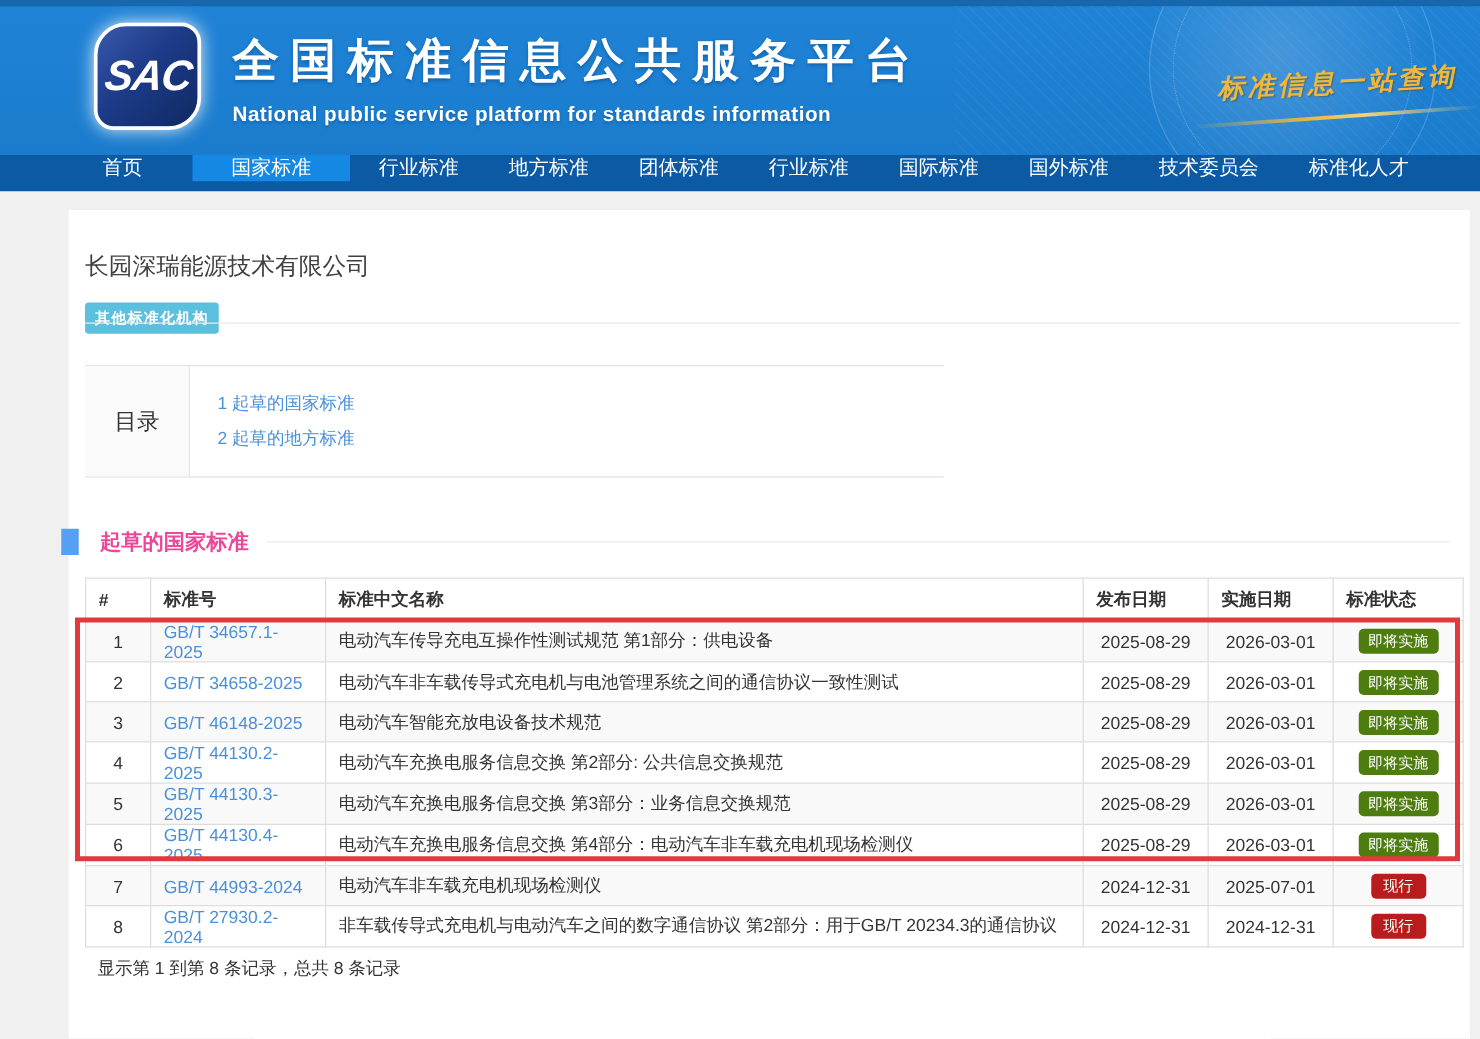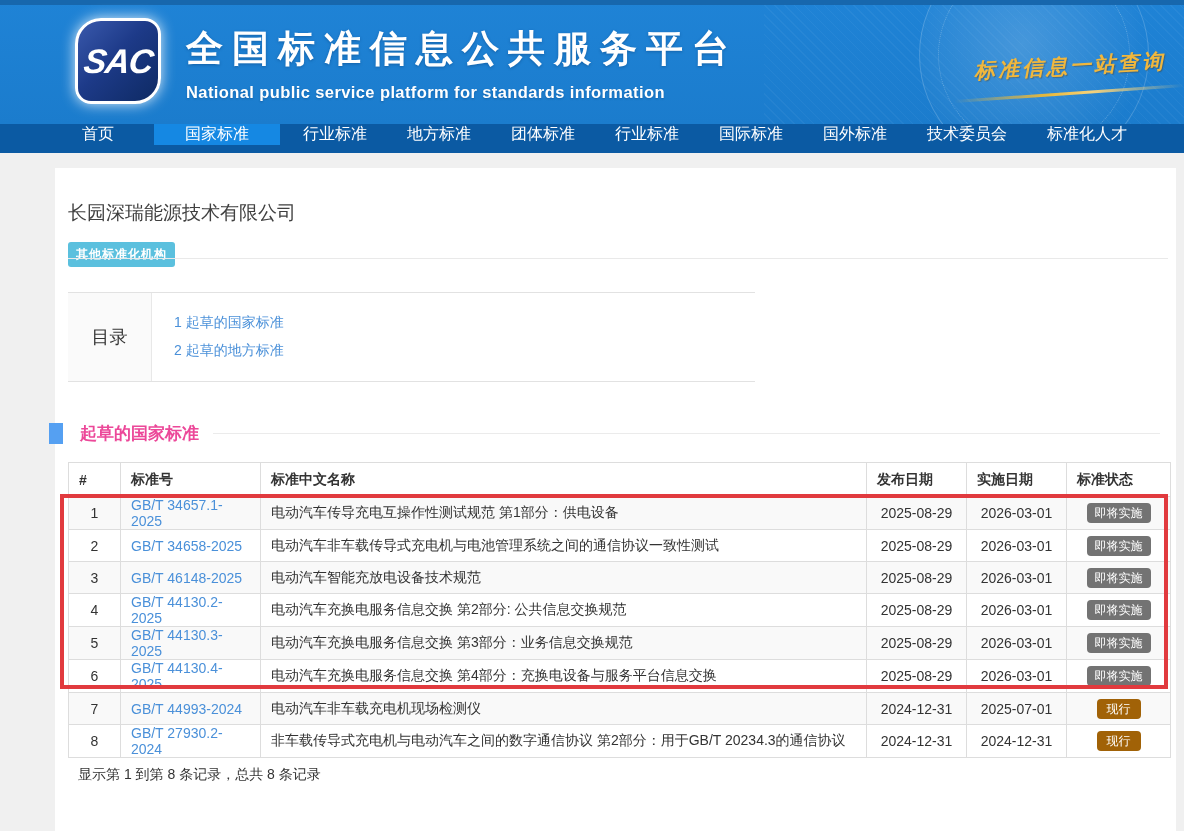--- a/index.html
+++ b/index.html
@@ -71,22 +71,22 @@
   table.std td { height:32px; }
   th.c-num, td.c-num { text-align:center; width:52px; padding:0 4px; }
   th.c-code, td.c-code { width:140px; }
   th.c-name, td.c-name { width:606px; }
   th.c-date, td.c-date { width:100px; text-align:center; }
   th.c-status, td.c-status { width:104px; text-align:center; }
   tr.odd td { background:#f9f9f9; }
   tr.even td { background:#ffffff; }
   a.code-link { color:#4a90d9; text-decoration:none; cursor:pointer; }
   .badge { display:inline-block; color:#fff; font-size:12px; border-radius:4px; padding:4px 8px; line-height:1; }
-  .badge.upcoming { background:#737373; }
-  .badge.current { background:#a16207; padding:4px 10px; }
+  .badge.upcoming { background:#4d7c0f; }
+  .badge.current { background:#b91c1c; padding:4px 10px; }
 
   .summary { position:absolute; left:23px; top:598px; font-size:14px; color:#333; }
 
   
   .highlight-box { position:absolute; left:60px; top:494px; width:1108px; height:195px;
                    border:4px solid #e13a3e; pointer-events:none; z-index:5; }
 </style>
 </head>
 <body>
 
@@ -187,21 +187,21 @@
             <td class="c-num">5</td>
             <td class="c-code"><a class="code-link">GB/T 44130.3-2025</a></td>
             <td class="c-name">电动汽车充换电服务信息交换 第3部分：业务信息交换规范</td>
             <td class="c-date">2025-08-29</td>
             <td class="c-date">2026-03-01</td>
             <td class="c-status"><span class="badge upcoming">即将实施</span></td>
           </tr>
           <tr class="even">
             <td class="c-num">6</td>
             <td class="c-code"><a class="code-link">GB/T 44130.4-2025</a></td>
-            <td class="c-name">电动汽车充换电服务信息交换 第4部分：充换电设备与服务平台信息交换</td>
+            <td class="c-name">电动汽车充换电服务信息交换 第4部分：电动汽车非车载充电机现场检测仪</td>
             <td class="c-date">2025-08-29</td>
             <td class="c-date">2026-03-01</td>
             <td class="c-status"><span class="badge upcoming">即将实施</span></td>
           </tr>
           <tr class="odd">
             <td class="c-num">7</td>
             <td class="c-code"><a class="code-link">GB/T 44993-2024</a></td>
             <td class="c-name">电动汽车非车载充电机现场检测仪</td>
             <td class="c-date">2024-12-31</td>
             <td class="c-date">2025-07-01</td>

